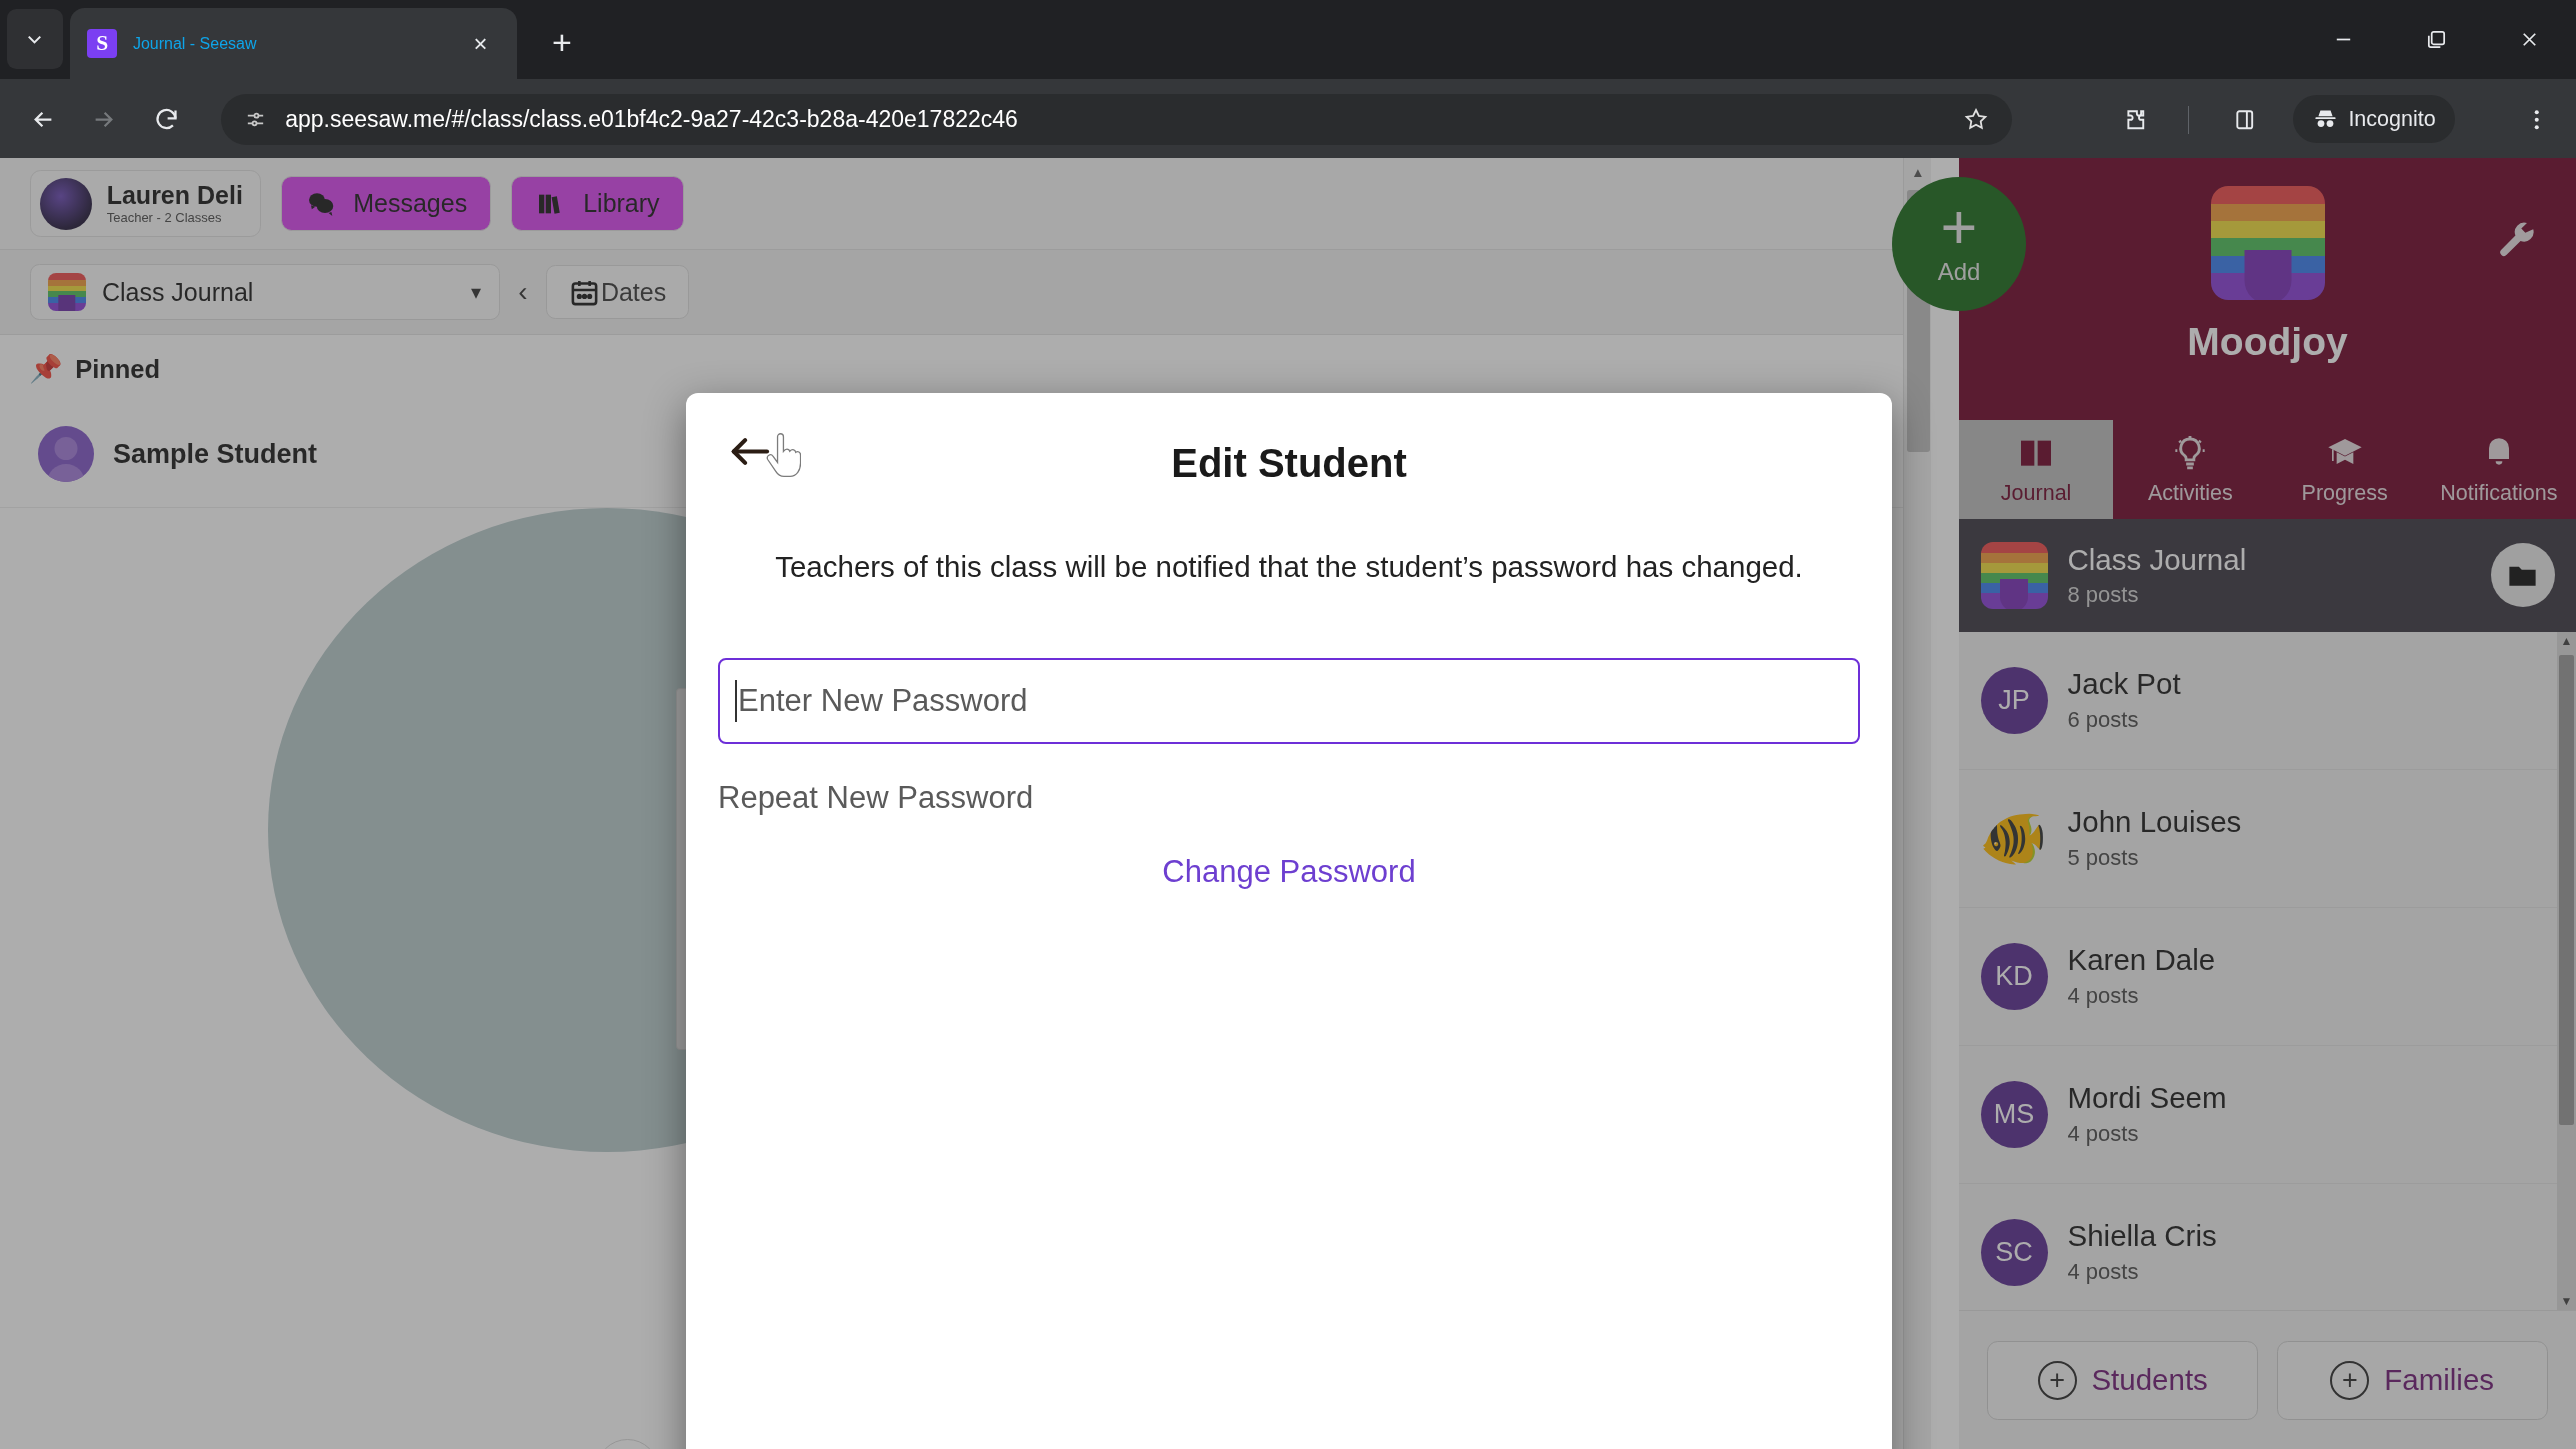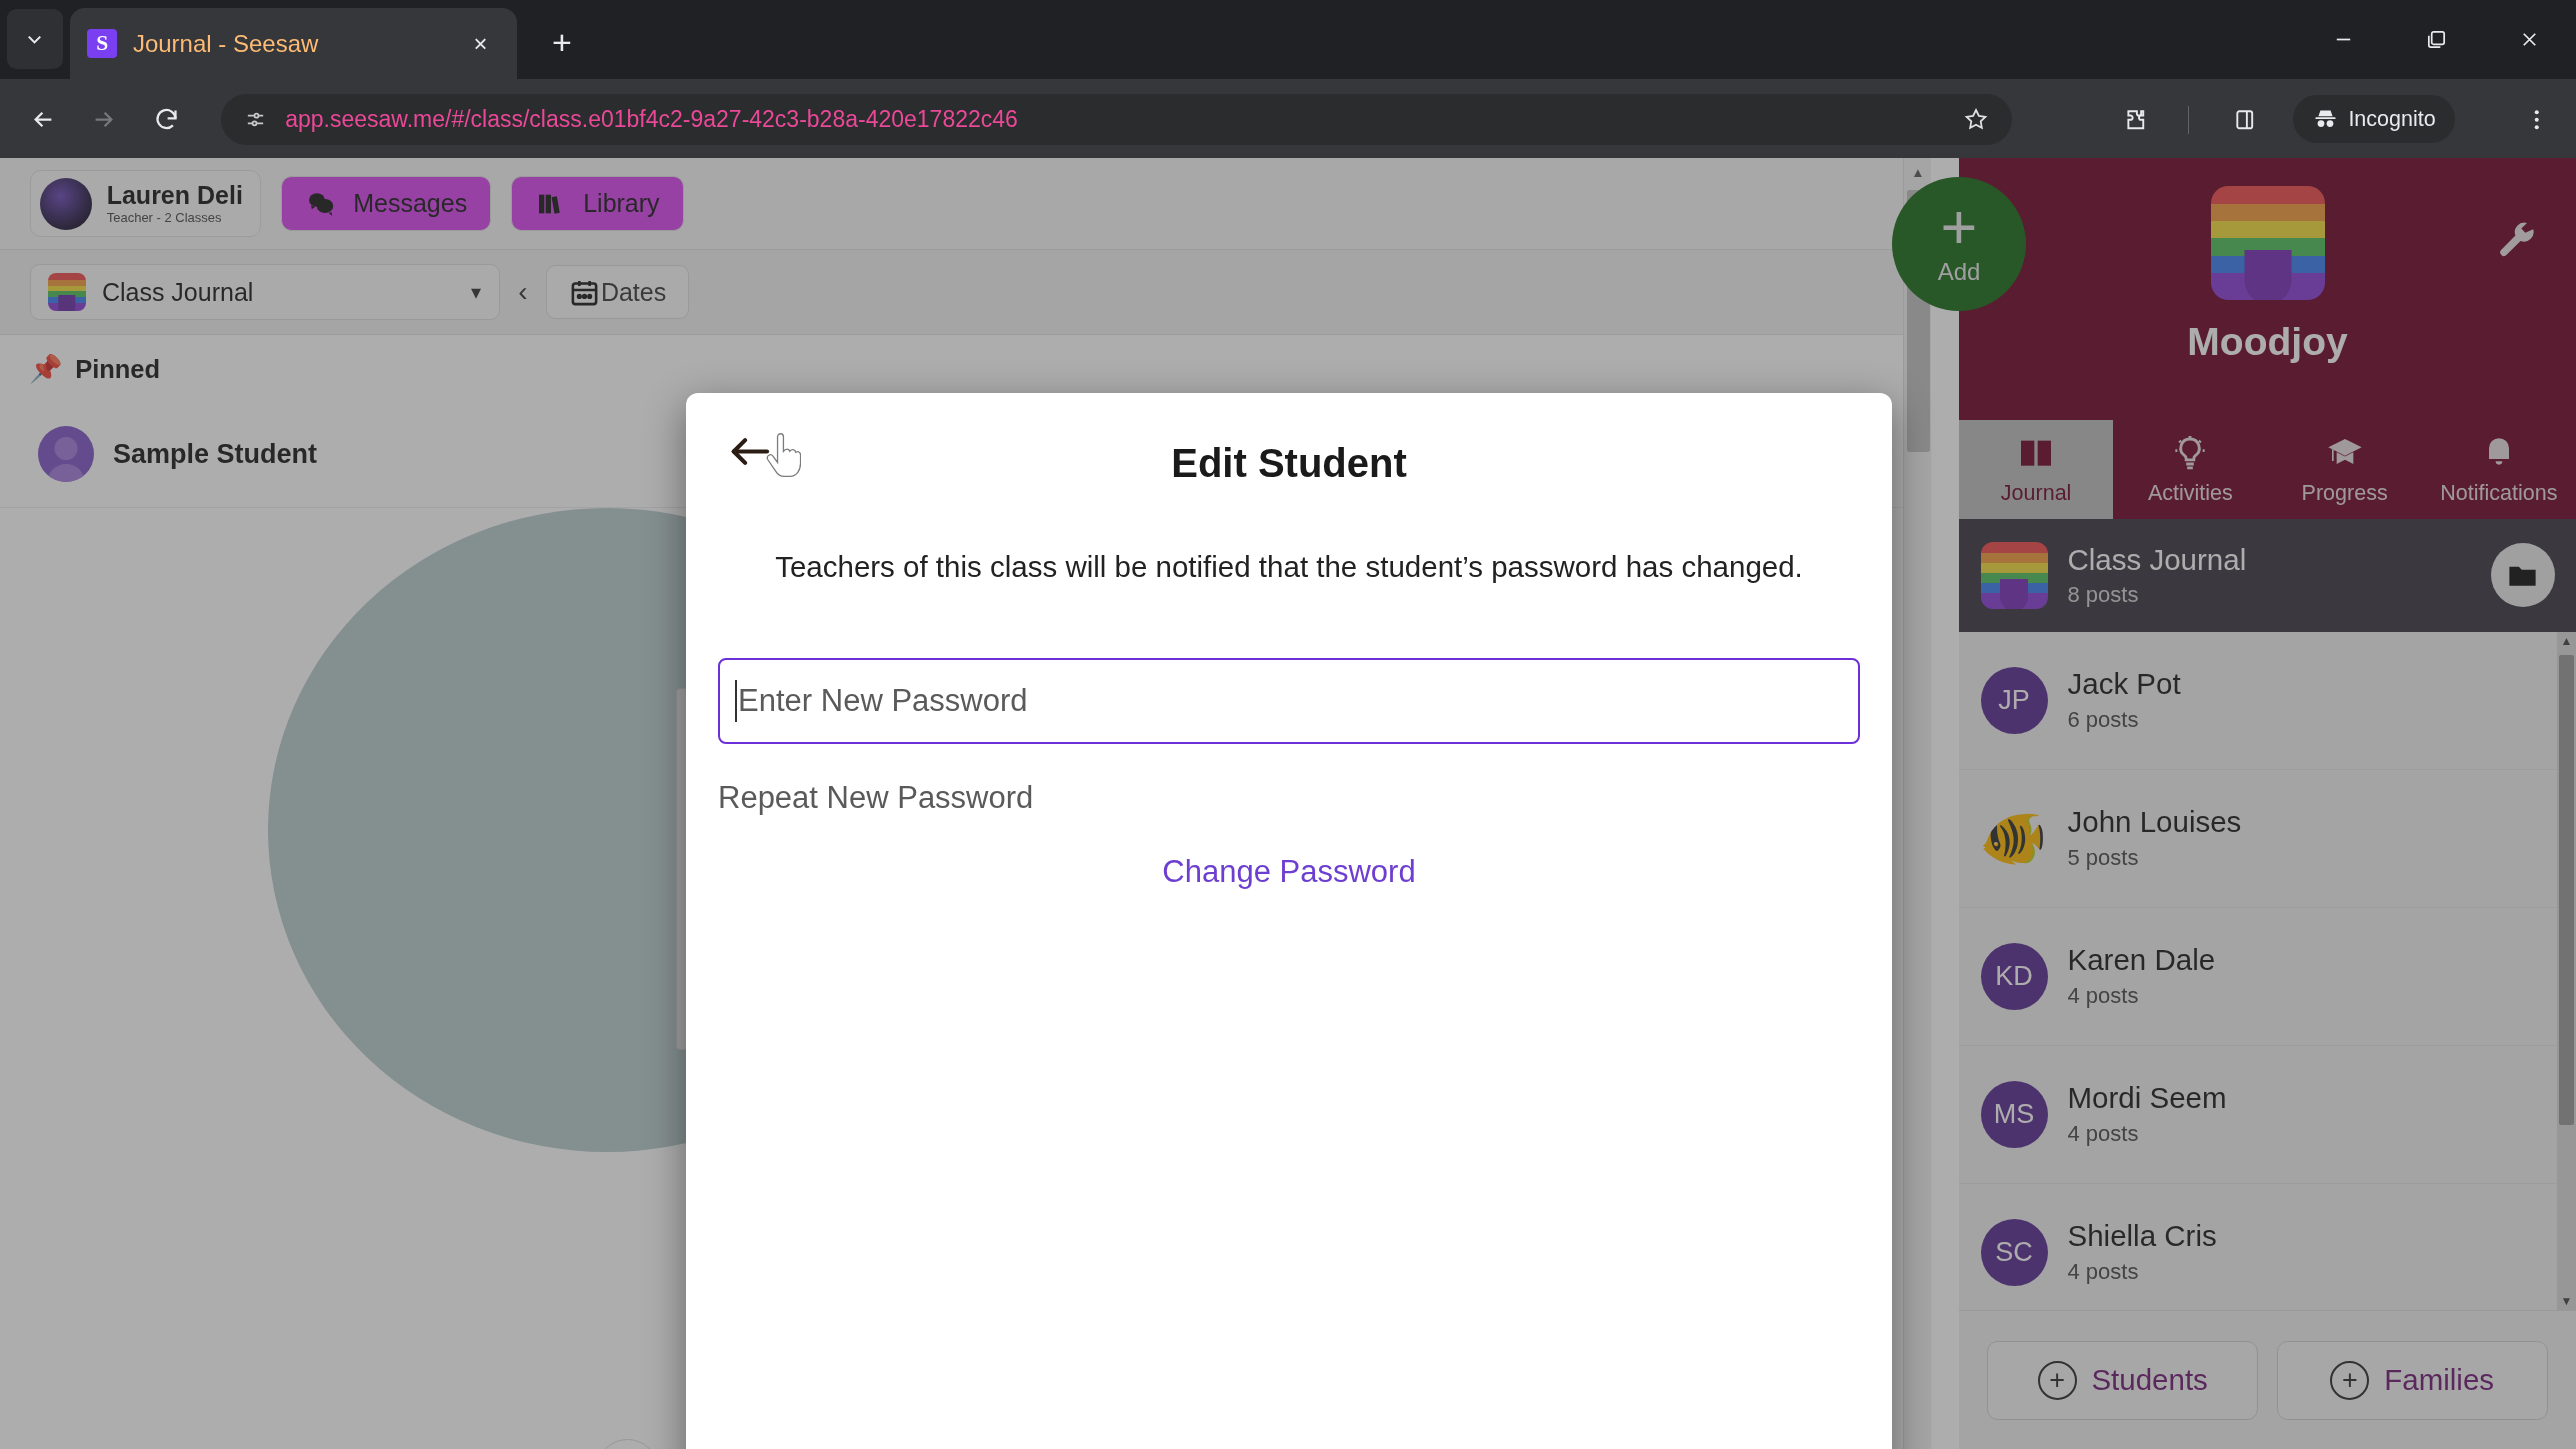--- a/index.html
+++ b/index.html
@@ -27,21 +27,21 @@
     display: flex; align-items: center; padding: 0 17.4px;
   }
   .tab-favicon {
     width: 29.5px; height: 29.5px; border-radius: 4px;
     background: #7b3ff2; color: #fff;
     display: flex; align-items: center; justify-content: center;
     font-size: 21.5px; font-weight: bold; font-family: "Liberation Serif", serif;
     flex: 0 0 auto;
   }
   .tab-title {
-    margin-left: 16px; color: #fdba74; font-size: 24px; white-space: nowrap;
+    margin-left: 16px; color: #0ea5e9; font-size: 16px; white-space: nowrap;
     overflow: hidden; flex: 1 1 auto;
   }
   .tab-close {
     width: 38px; height: 38px; border-radius: 50%;
     display: flex; align-items: center; justify-content: center;
     color: #e8eaed; font-size: 24px; flex: 0 0 auto;
   }
   .tab-new {
     position: absolute; left: 537px; top: 17.4px; width: 50px; height: 50px;
     border-radius: 50%; display: flex; align-items: center; justify-content: center;
@@ -67,21 +67,21 @@
   .nav-fwd  { left: 79px; color: #76797c; }
   .nav-reload { left: 142px; }
 
   .omnibox {
     position: absolute; left: 221px; top: 14.8px; width: 1791px; height: 51px;
     background: #2a2c2e; border-radius: 25.5px; display: flex; align-items: center;
     padding: 0 14.8px;
   }
   .omni-icon { width: 40px; height: 40px; display:flex; align-items:center; justify-content:center; }
   .omni-icon svg { width: 23px; height: 23px; }
-  .omni-url { margin-left: 9.4px; color: #ec4899; font-size: 23px; white-space: nowrap; }
+  .omni-url { margin-left: 9.4px; color: #ffffff; font-size: 23px; white-space: nowrap; }
   .omni-star { position: absolute; right: 16px; top: 5.4px; width: 40px; height: 40px;
                display:flex; align-items:center; justify-content:center; }
   .omni-star svg { width: 24px; height: 24px; }
 
   .tb-icon {
     position: absolute; top: 17.4px; width: 46px; height: 46px; border-radius: 50%;
     display: flex; align-items: center; justify-content: center; color: #e8eaed;
   }
   .tb-icon svg { width: 25.5px; height: 25.5px; }
   .tb-ext { left: 2112px; }

